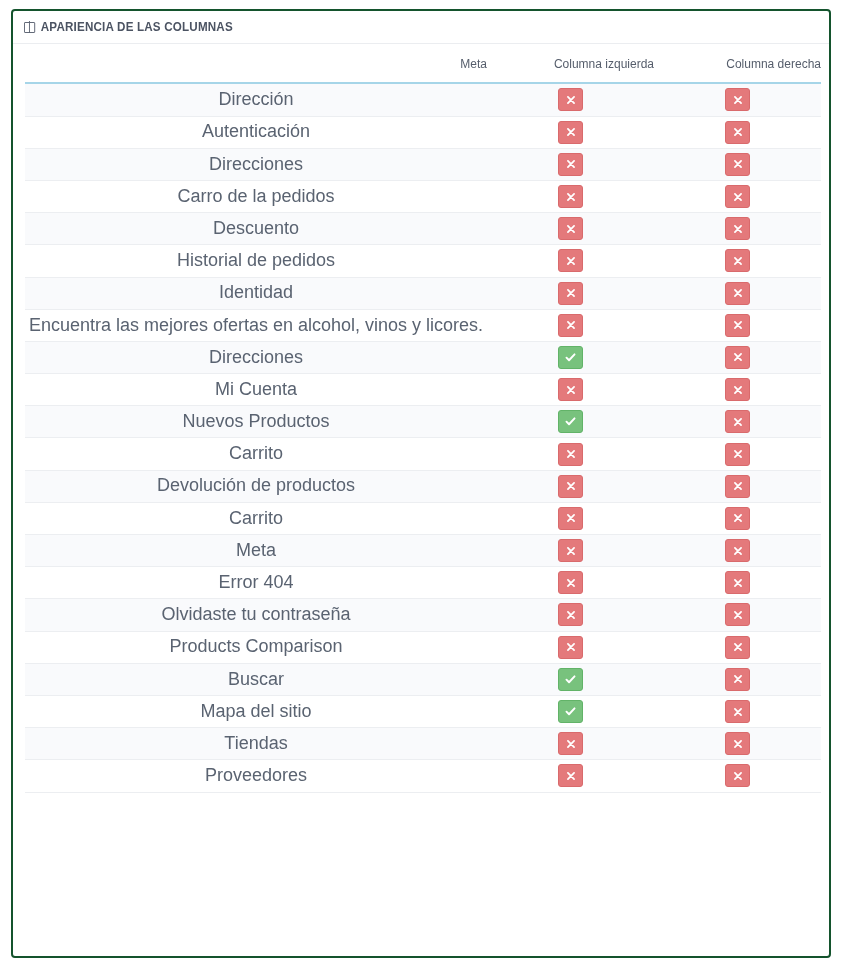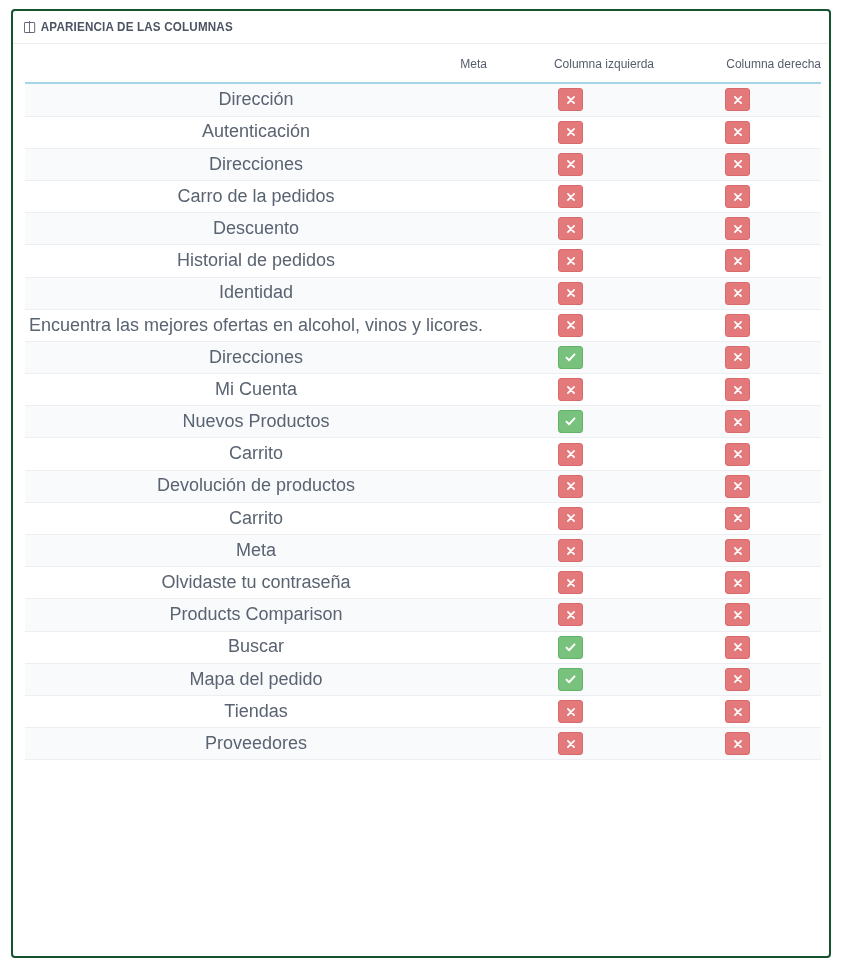--- a/index.html
+++ b/index.html
@@ -414,20 +414,37 @@
               </span></td>
             <td><span class="badge disabled">
                 <span>
                   <svg width="10" height="10" viewBox="0 0 12 12" aria-hidden="true">
                     <path d="M2.3 2.3 L9.7 9.7 M9.7 2.3 L2.3 9.7" fill="none" stroke="#ffffff" stroke-width="2.1" stroke-linecap="round"></path>
                   </svg>
                 </span>
               </span></td>
           </tr>
           <tr>
+            <td class="meta-cell">Error 404</td>
+            <td><span class="badge disabled">
+                <span>
+                  <svg width="10" height="10" viewBox="0 0 12 12" aria-hidden="true">
+                    <path d="M2.3 2.3 L9.7 9.7 M9.7 2.3 L2.3 9.7" fill="none" stroke="#ffffff" stroke-width="2.1" stroke-linecap="round"></path>
+                  </svg>
+                </span>
+              </span></td>
+            <td><span class="badge disabled">
+                <span>
+                  <svg width="10" height="10" viewBox="0 0 12 12" aria-hidden="true">
+                    <path d="M2.3 2.3 L9.7 9.7 M9.7 2.3 L2.3 9.7" fill="none" stroke="#ffffff" stroke-width="2.1" stroke-linecap="round"></path>
+                  </svg>
+                </span>
+              </span></td>
+          </tr>
+          <tr>
             <td class="meta-cell">Olvidaste tu contraseña</td>
             <td><span class="badge disabled">
                 <span>
                   <svg width="10" height="10" viewBox="0 0 12 12" aria-hidden="true">
                     <path d="M2.3 2.3 L9.7 9.7 M9.7 2.3 L2.3 9.7" fill="none" stroke="#ffffff" stroke-width="2.1" stroke-linecap="round"></path>
                   </svg>
                 </span>
               </span></td>
             <td><span class="badge disabled">
                 <span>
@@ -465,21 +482,21 @@
               </span></td>
             <td><span class="badge disabled">
                 <span>
                   <svg width="10" height="10" viewBox="0 0 12 12" aria-hidden="true">
                     <path d="M2.3 2.3 L9.7 9.7 M9.7 2.3 L2.3 9.7" fill="none" stroke="#ffffff" stroke-width="2.1" stroke-linecap="round"></path>
                   </svg>
                 </span>
               </span></td>
           </tr>
           <tr>
-            <td class="meta-cell">Mapa del pedido</td>
+            <td class="meta-cell">Mapa del sitio</td>
             <td><span class="badge enabled">
                 <span>
                   <svg width="11" height="11" viewBox="0 0 12 12" aria-hidden="true">
                     <path d="M1.6 6.2 L4.4 9 L10.4 2.6" fill="none" stroke="#ffffff" stroke-width="2.1" stroke-linecap="round" stroke-linejoin="round"></path>
                   </svg>
                 </span>
               </span></td>
             <td><span class="badge disabled">
                 <span>
                   <svg width="10" height="10" viewBox="0 0 12 12" aria-hidden="true">

